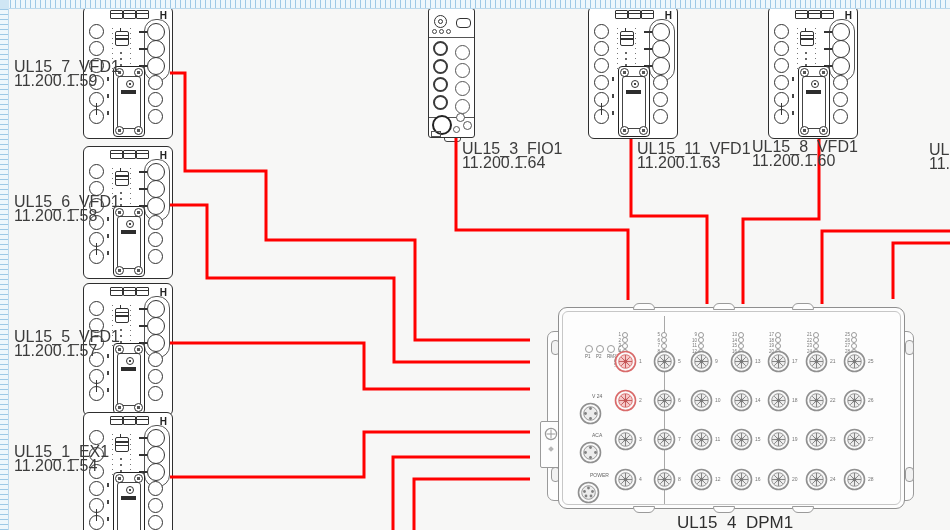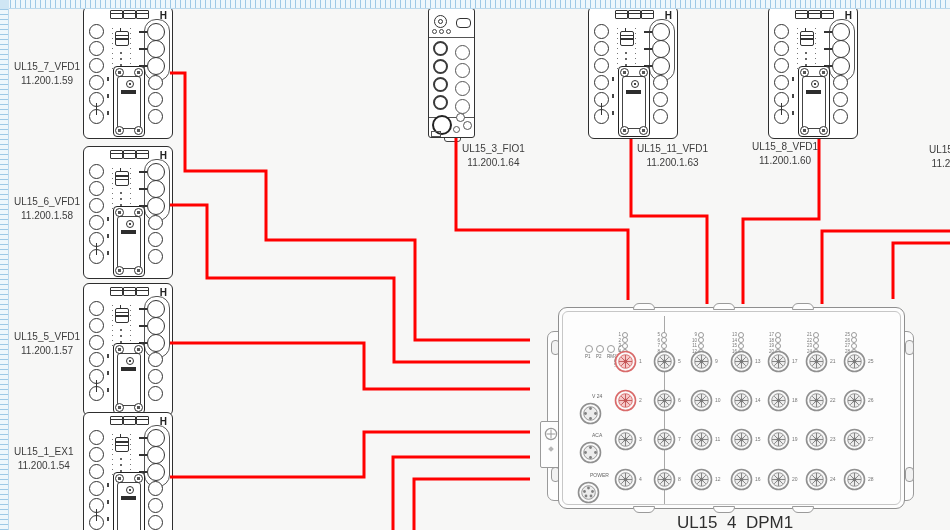--- a/index.html
+++ b/index.html
@@ -6,21 +6,21 @@
   #canvas{position:relative;width:950px;height:530px;background:#f7f7f6;overflow:hidden;}
   
   .ruler-top{position:absolute;left:0;top:0;width:950px;height:8px;
     background:repeating-linear-gradient(90deg,#9ec9e6 0 1px,#eef7fc 1px 5px);
     border-bottom:1px solid #bcd9ec;z-index:30;}
   .ruler-left{position:absolute;left:0;top:0;width:8px;height:530px;
     background:repeating-linear-gradient(0deg,#9ec9e6 0 1px,#eef7fc 1px 5px);
     border-right:1px solid #bcd9ec;z-index:30;}
   .ruler-corner{position:absolute;left:0;top:0;width:9px;height:9px;background:#cfe6f4;z-index:31;}
   
-  .dev-label{position:absolute;font-size:10px;line-height:14px;color:#3c3c3c;white-space:nowrap;z-index:20;text-align:center;}
+  .dev-label{position:absolute;font-size:16px;line-height:14px;color:#3c3c3c;white-space:nowrap;z-index:20;}
   .dev-label span{display:block;}
   
   .vfd{position:absolute;width:90px;height:133px;z-index:10;}
   .vfd-body{position:absolute;inset:0;background:#fff;border:1.5px solid #2e2e2e;border-radius:6px;}
   .tb{position:absolute;top:3px;width:11px;height:7px;border:1.2px solid #333;border-radius:1px;
       background:linear-gradient(#fff 0 2px,#333 2px 3px,#fff 3px);}
   .vfd-h{position:absolute;right:5px;top:3px;font-size:10px;color:#222;font-weight:bold;}
   .c{position:absolute;border:1.3px solid #333;border-radius:50%;background:#fff;box-sizing:border-box;}
   .lc{width:15px;height:15px;left:5px;}
   .bc{width:18px;height:18px;left:63px;z-index:2;}

